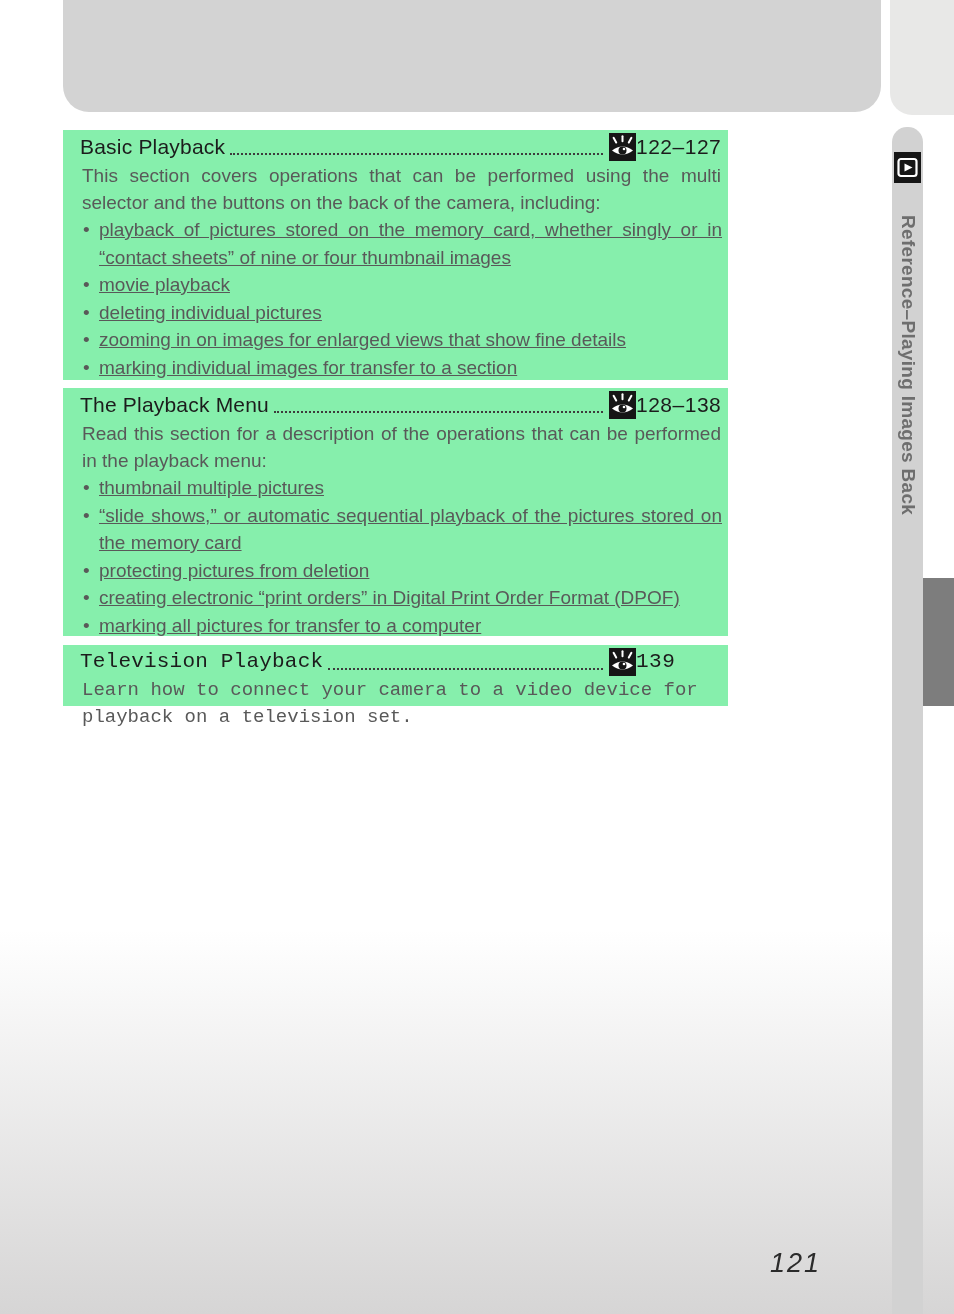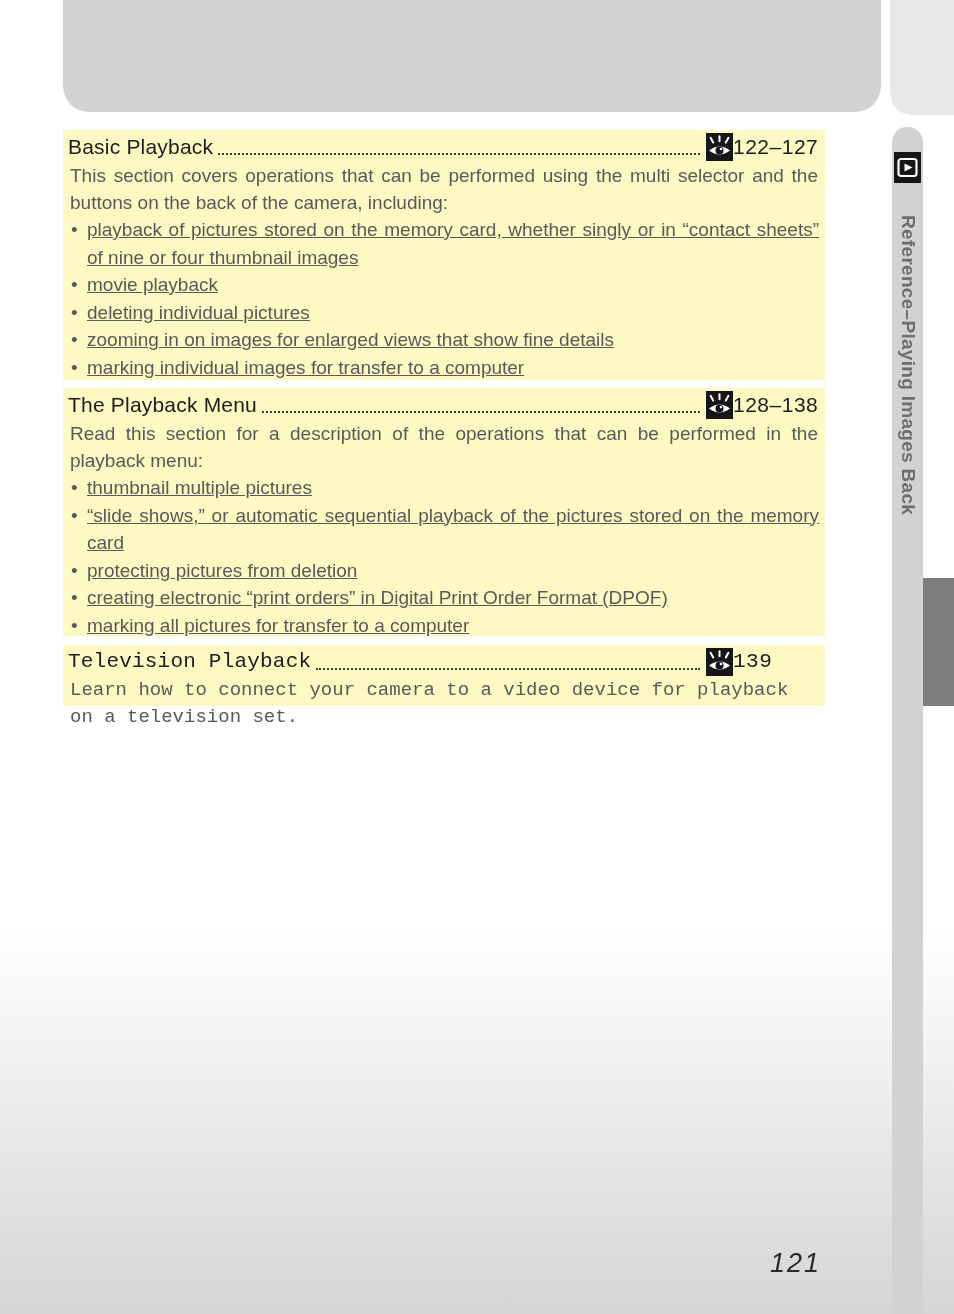--- a/index.html
+++ b/index.html
@@ -44,23 +44,23 @@
   }
 
   
   .edge-tab {
     position: absolute; left: 923px; top: 578px; width: 31px; height: 128px;
     background: #7d7d7d; z-index: 1;
   }
 
   
   .toc-section {
-    position: absolute; left: 63px; width: 762px;
-    background: #fef9c3; z-index: 1;
-    padding: 2px 6px 0 5px;
+    position: absolute; left: 63px; width: 665px;
+    background: #86efac; z-index: 1;
+    padding: 2px 6px 0 17px;
     color: #595959;
   }
   .sec-1 { top: 130px; height: 250px; }
   .sec-2 { top: 388px; height: 248px; }
   .sec-3 { top: 645px; height: 61px; font-family: Liberation Mono, monospace; }
 
   .title-row { display: flex; align-items: center; height: 29px; }
   .title-row .title {
     font-size: 21px; color: #1c1c1c; white-space: nowrap; letter-spacing: 0.2px;
   }
@@ -134,21 +134,21 @@
       </svg>
     </span>
     <span class="pages">122–127</span>
   </div>
   <p class="desc">This section covers operations that can be performed using the multi selector and the buttons on the back of the camera, including:</p>
   <ul class="bullets">
     <li>playback of pictures stored on the memory card, whether singly or in “contact sheets” of nine or four thumbnail images</li>
     <li>movie playback</li>
     <li>deleting individual pictures</li>
     <li>zooming in on images for enlarged views that show fine details</li>
-    <li>marking individual images for transfer to a computer</li>
+    <li>marking individual images for transfer to a section</li>
   </ul>
 </section>
 
 <section class="toc-section sec-2">
   <div class="title-row">
     <span class="title">The Playback Menu</span>
     <span class="leader"></span>
     <span class="eye-icon">
       <svg viewBox="0 0 27 28" xmlns="http://www.w3.org/2000/svg">
         <rect x="0" y="0" width="27" height="28" fill="#161616"></rect>

